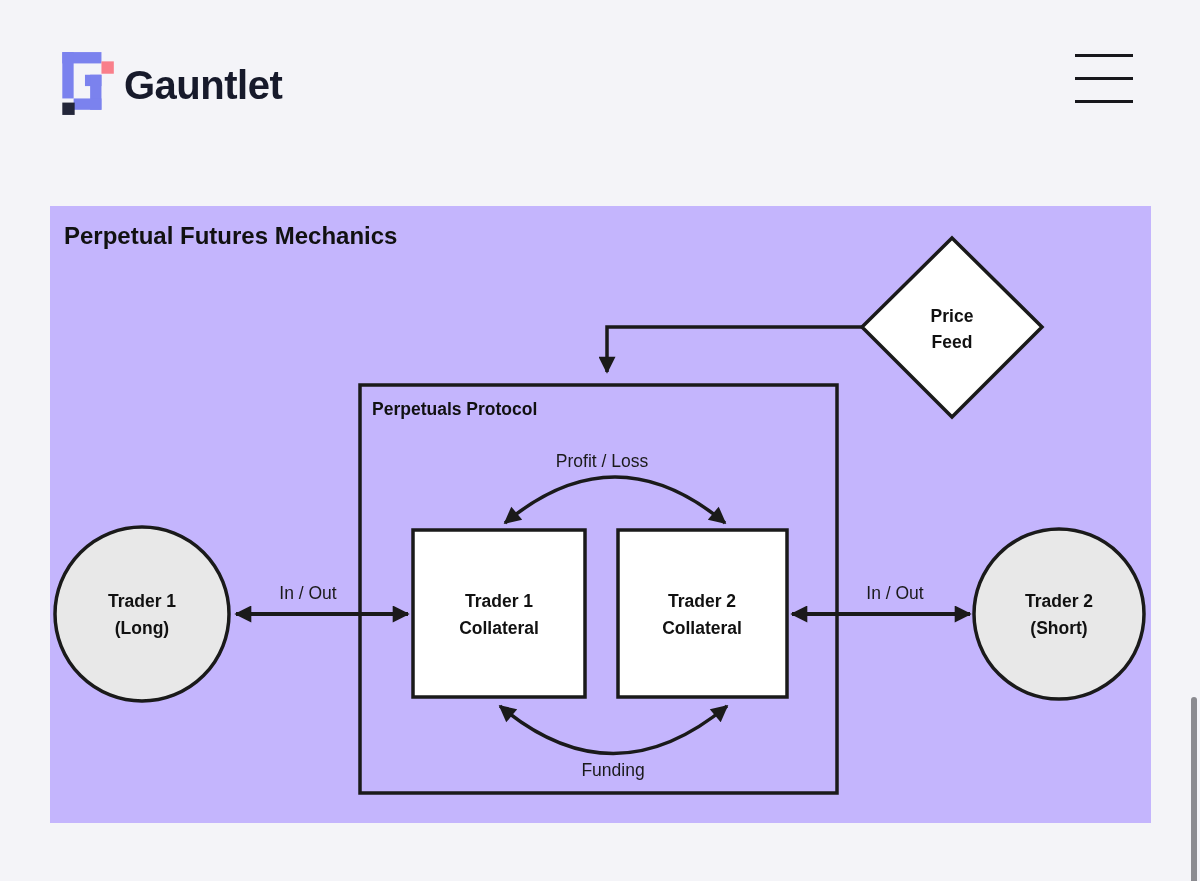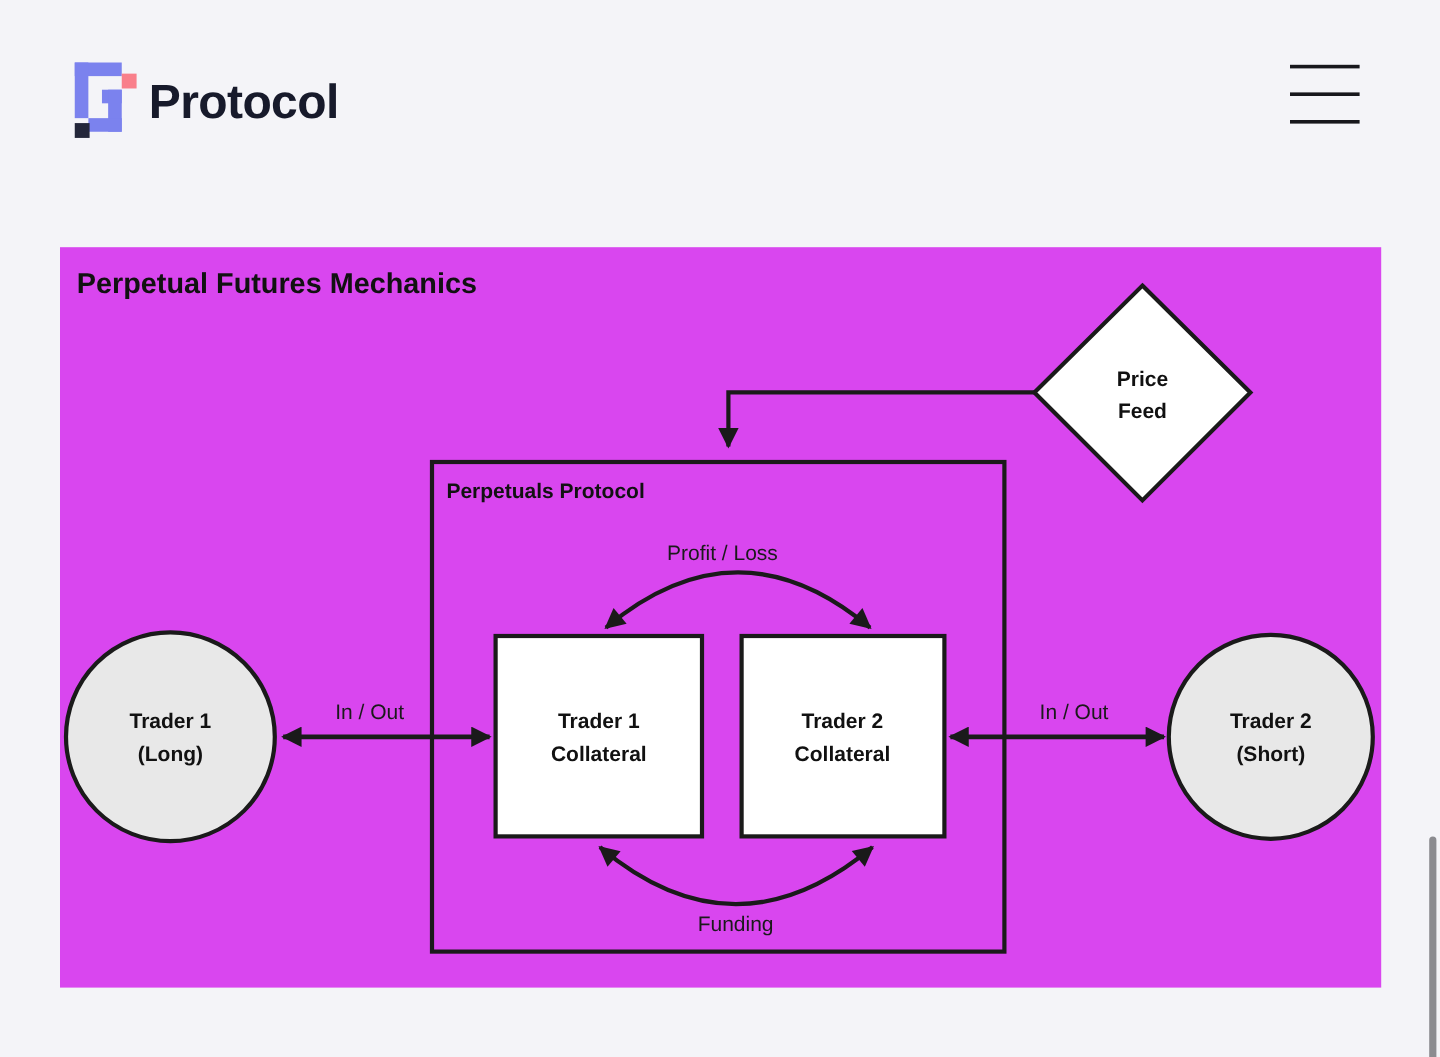--- a/index.html
+++ b/index.html
@@ -22,21 +22,21 @@
     position:absolute;left:1075px;top:54px;width:58px;height:50px;
     cursor:pointer;
   }
   .hamburger span{
     display:block;width:58px;height:3px;background:#17171c;
     margin-bottom:20px;
   }
   
   .panel{
     position:absolute;left:50px;top:206px;width:1101px;height:617px;
-    background:#d946ef;
+    background:#c4b5fd;
   }
   .panel svg{display:block;}
   .dg-title{font-size:24px;font-weight:700;fill:#111111;}
   .dg-bold{font-size:17.5px;font-weight:700;fill:#111111;}
   .dg-reg{font-size:17.5px;font-weight:400;fill:#1a1a1a;}
   
   .scrollbar-thumb{
     position:absolute;left:1191px;top:697px;width:6px;height:190px;
     background:#8b8b90;border-radius:3px;
   }
@@ -49,21 +49,21 @@
   <svg class="logo" viewBox="0 0 58 66">
     <rect x="6" y="3" width="38" height="11" fill="#7b82ee"></rect>
     <rect x="6" y="3" width="11" height="45" fill="#7b82ee"></rect>
     <rect x="28" y="25" width="16" height="11" fill="#7b82ee"></rect>
     <rect x="33" y="25" width="11" height="34" fill="#7b82ee"></rect>
     <rect x="17" y="48" width="27" height="11" fill="#7b82ee"></rect>
     <rect x="44" y="12" width="12" height="12" fill="#f97f8b"></rect>
     <rect x="6" y="52" width="12" height="12" fill="#23263a"></rect>
   </svg>
 
-  <div class="brand">Protocol</div>
+  <div class="brand">Gauntlet</div>
 
   <div class="hamburger">
     <span></span>
     <span></span>
     <span></span>
   </div>
 </div>
 
 <div class="panel">
   <svg width="1101" height="617" viewBox="0 0 1101 617">

